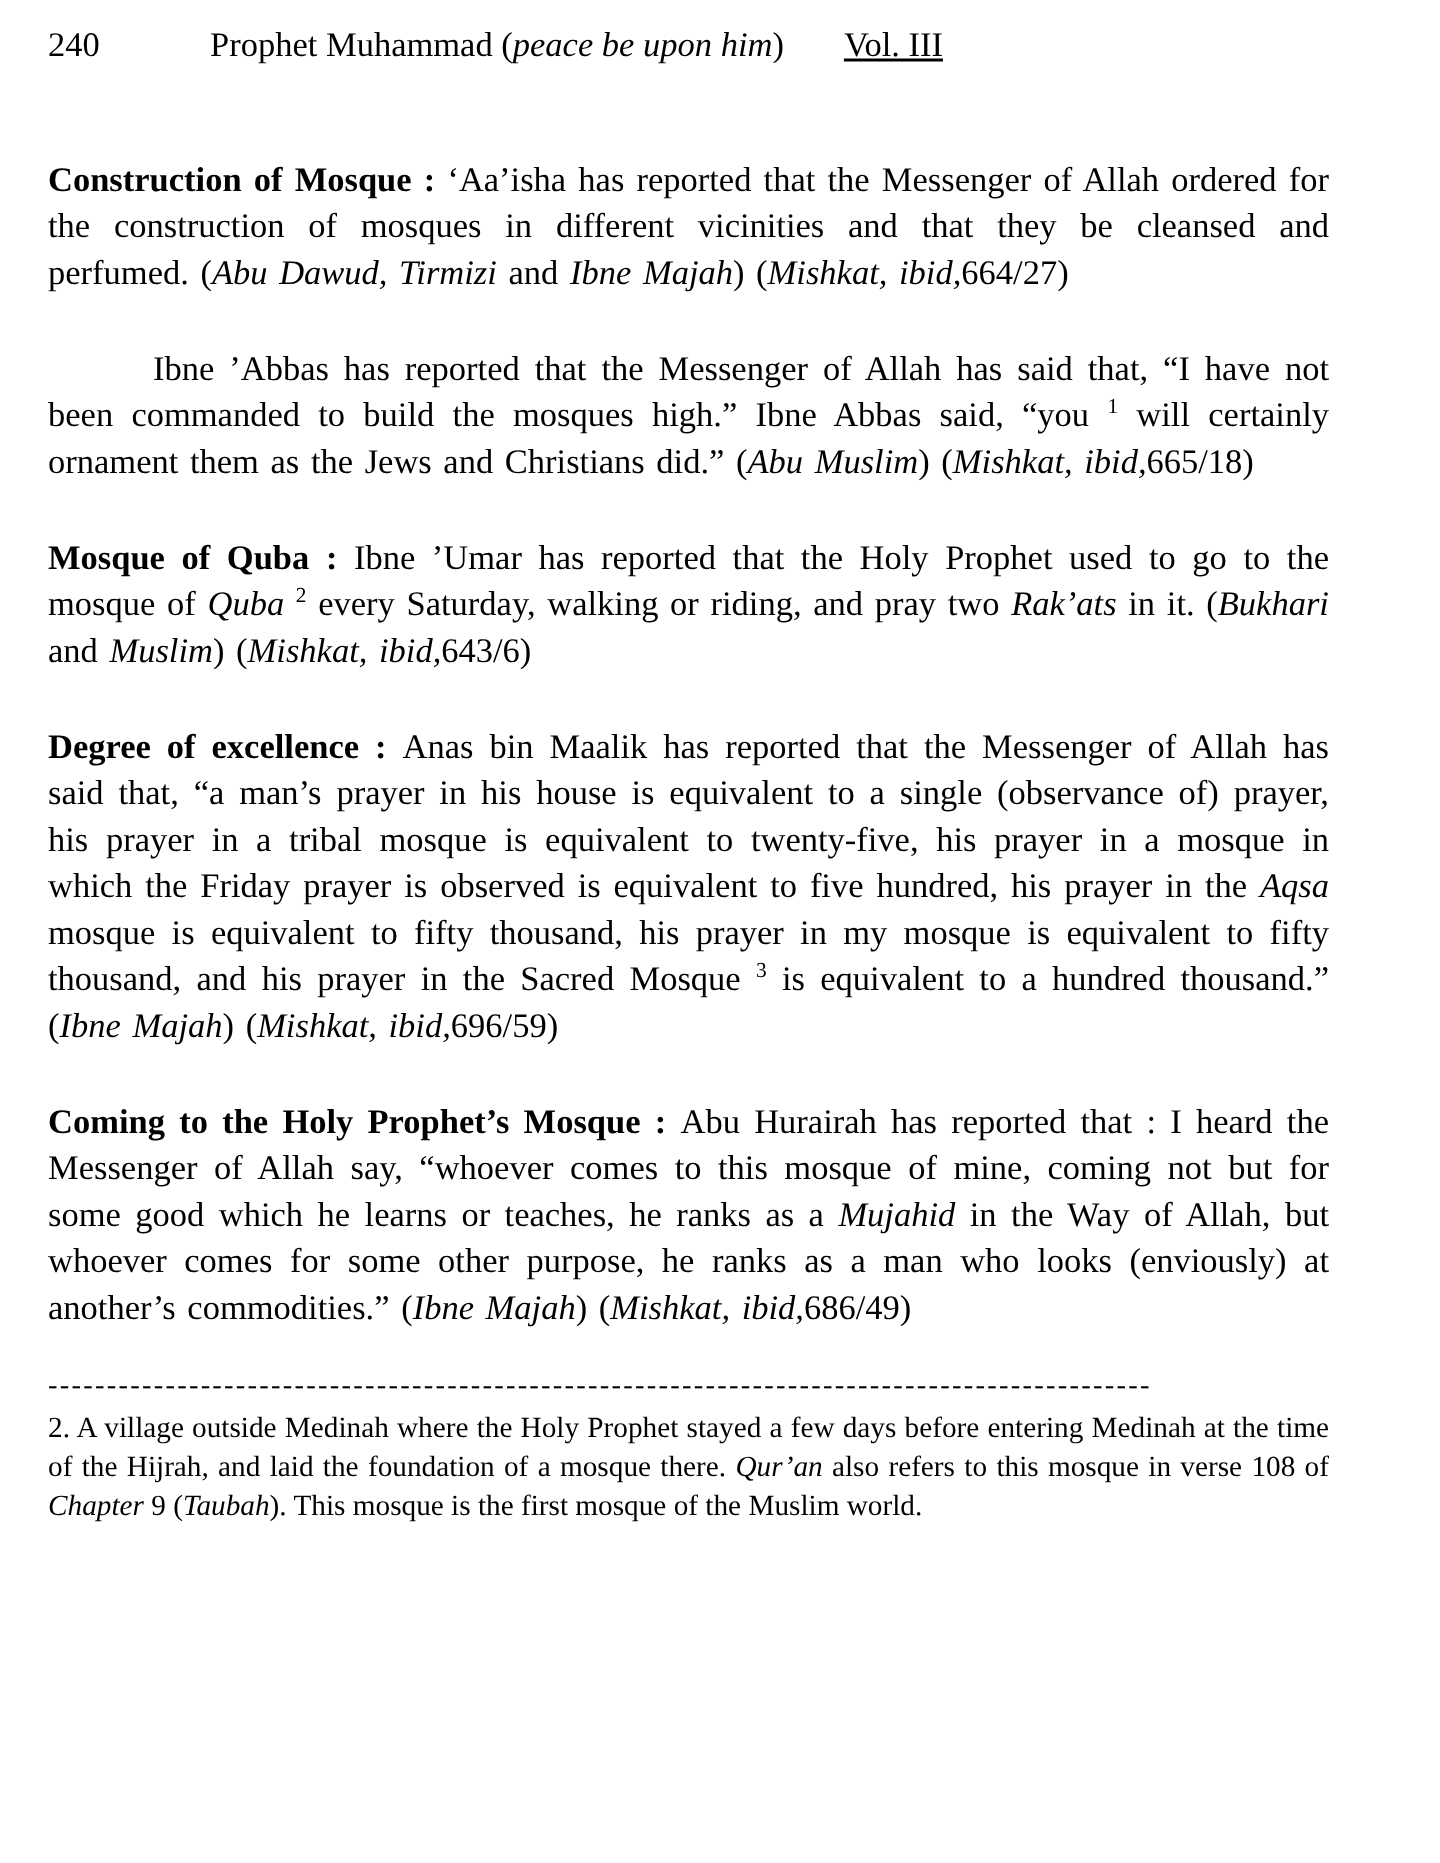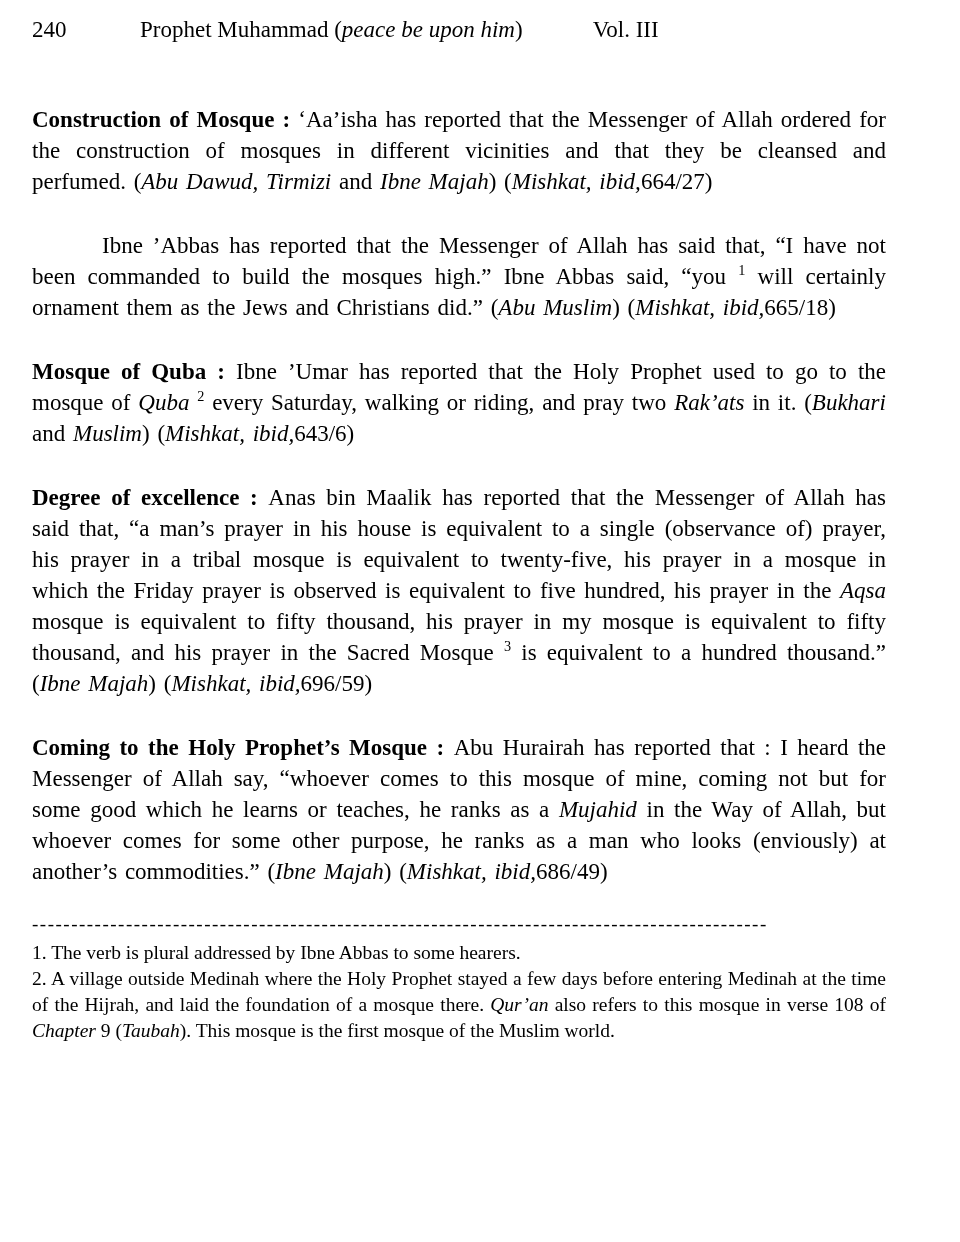--- a/index.html
+++ b/index.html
@@ -31,21 +31,22 @@
   .page-header .page-number {
     width: 108px;
     flex: 0 0 auto;
   }
   .page-header .book-title {
     flex: 0 0 auto;
     font-family: Liberation Serif, serif;
   }
   .page-header .volume {
     flex: 0 0 auto;
-    margin-left: 70px;
+    margin-left: 40px;
+    text-decoration: underline;
   }
   
   .page-body {
     margin-top: 60px;
     font-size: 23px;
     line-height: 31px;
     text-align: justify;
     text-align-last: left;
     word-spacing: 2px;
   }
@@ -102,19 +103,18 @@
     <p class="para"><span class="b">Mosque of Quba : </span><span>Ibne ’Umar has reported that the Holy Prophet used to go to the mosque of </span><span class="i">Quba </span><sup>2</sup><span> every Saturday, walking or riding, and pray two </span><span class="i">Rak’ats</span><span> in it. (</span><span class="i">Bukhari</span><span> and </span><span class="i">Muslim</span><span>) (</span><span class="i">Mishkat, ibid,</span><span>643/6)</span></p>
 
     <p class="para"><span class="b">Degree  of excellence : </span><span>Anas  bin Maalik has  reported  that  the  Messenger of Allah has said that, “a man’s prayer in his house is equivalent to a single (observance of) prayer, his prayer in a tribal mosque is equivalent to twenty-five, his prayer in a mosque in which the Friday prayer is observed is equivalent to five hundred, his prayer in  the </span><span class="i">Aqsa</span><span> mosque is equivalent to fifty thousand, his prayer in my mosque is equivalent to fifty thousand, and his prayer in the Sacred Mosque </span><sup>3</sup><span> is equivalent to a hundred thousand.”  (</span><span class="i">Ibne Majah</span><span>) (</span><span class="i">Mishkat, ibid,</span><span>696/59)</span></p>
 
     <p class="para"><span class="b">Coming to the Holy Prophet’s Mosque : </span><span>Abu Hurairah has reported that : I heard  the Messenger of Allah say, “whoever comes to this mosque of mine, coming not but for some good which he learns or teaches, he ranks as a </span><span class="i">Mujahid</span><span> in the Way of Allah, but whoever comes for some other purpose, he ranks as a man who looks (enviously) at another’s commodities.” (</span><span class="i">Ibne Majah</span><span>) (</span><span class="i">Mishkat, ibid,</span><span>686/49)</span></p>
   </main>
 
   <footer class="footnotes">
     <div class="footnote-separator">----------------------------------------------------------------------------------------------</div>
 
-    <p class="fn"><span>1.   The verb is plural addressed by Ibne Abbas to some hearers.</span></p>
 
     <p class="fn"><span>2. A village outside Medinah where the Holy Prophet stayed a few days before entering Medinah at the time of the Hijrah, and laid the foundation of a mosque there. </span><span class="i">Qur’an</span><span> also refers to this mosque in verse 108 of </span><span class="i">Chapter</span><span> 9 (</span><span class="i">Taubah</span><span>). This mosque is the first mosque of the Muslim world.</span></p>
 
   </footer>
 
 </div>
 
 </body></html>

